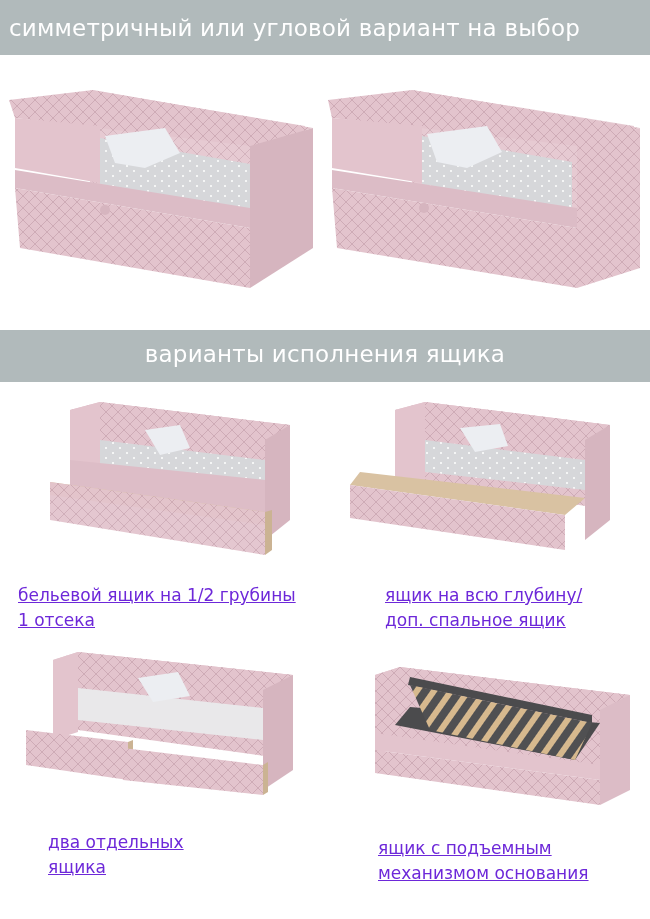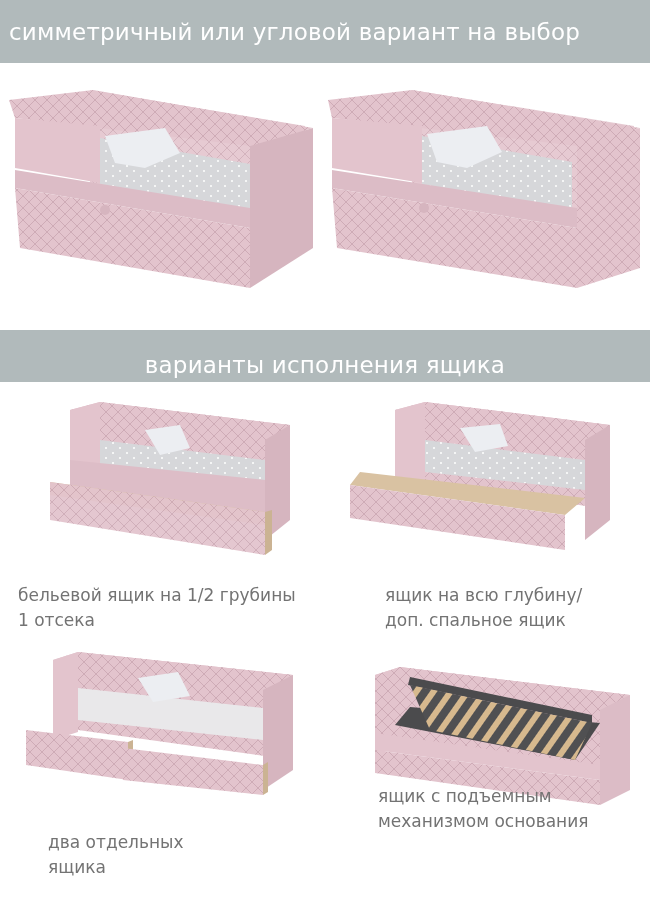--- a/index.html
+++ b/index.html
@@ -1,23 +1,23 @@
 <!DOCTYPE html>
 <html><head>
 <meta charset="utf-8">
 <style>
   html, body { margin:0; padding:0; }
   body { width:650px; height:919px; background:#ffffff; position:relative; overflow:hidden;
          font-family:"DejaVu Sans", sans-serif; }
   .banner { position:absolute; left:0; width:650px; background:#b1babb; color:#ffffff;
             display:flex; align-items:center; justify-content:center; font-size:23px; letter-spacing:0.2px; }
-  .banner.top { top:0; height:63px; justify-content:flex-start; padding-left:9px; box-sizing:border-box; }
-  .banner.mid { top:330px; height:52px; align-items:flex-end; padding-bottom:4px; box-sizing:border-box; }
+  .banner.top { top:0; height:55px; justify-content:flex-start; padding-left:9px; box-sizing:border-box; }
+  .banner.mid { top:330px; height:52px; align-items:center; padding-bottom:4px; box-sizing:border-box; }
   .img { position:absolute; }
-  .caption { position:absolute; font-size:17px; color:#737373; line-height:25px; }
+  .caption { position:absolute; font-size:17px; color:#6d28d9; line-height:25px;text-decoration:underline; }
   svg { display:block; }
 </style>
 </head>
 <body>
 
 <svg width="0" height="0" style="position:absolute">
   <defs>
     <pattern id="quilt" width="12" height="12" patternUnits="userSpaceOnUse">
       <rect width="12" height="12" fill="#e3c4cd"></rect>
       <path d="M0 6 L6 0 L12 6 L6 12 Z" fill="none" stroke="#c9a5b0" stroke-width="0.8"></path>
@@ -131,16 +131,16 @@
     <polygon points="30,12 260,40 260,125 30,90" fill="url(#quilt)"></polygon>
     <polygon points="5,20 30,12 30,92 5,100" fill="url(#quilt)"></polygon>
     <polygon points="25,70 205,105 230,68 40,52" fill="#4b4b4d"></polygon>
     <polygon points="40,22 222,60 222,68 38,30" fill="#4b4b4d"></polygon>
     <polygon points="40,30 222,68 205,105 60,75" fill="url(#slats)"></polygon>
     <polygon points="230,55 260,40 260,135 230,150" fill="#dcbcc6"></polygon>
     <polygon points="5,95 230,125 230,150 5,118" fill="url(#quilt)"></polygon>
     <polygon points="5,78 230,110 230,125 5,95" fill="#e3c4cd"></polygon>
   </svg>
 </div>
-<div class="caption" style="left:378px;top:784px;">
+<div class="caption" style="left:378px;top:836px;">
   <div>ящик с подъемным</div>
   <div>механизмом основания</div>
 </div>
 
 </body></html>

